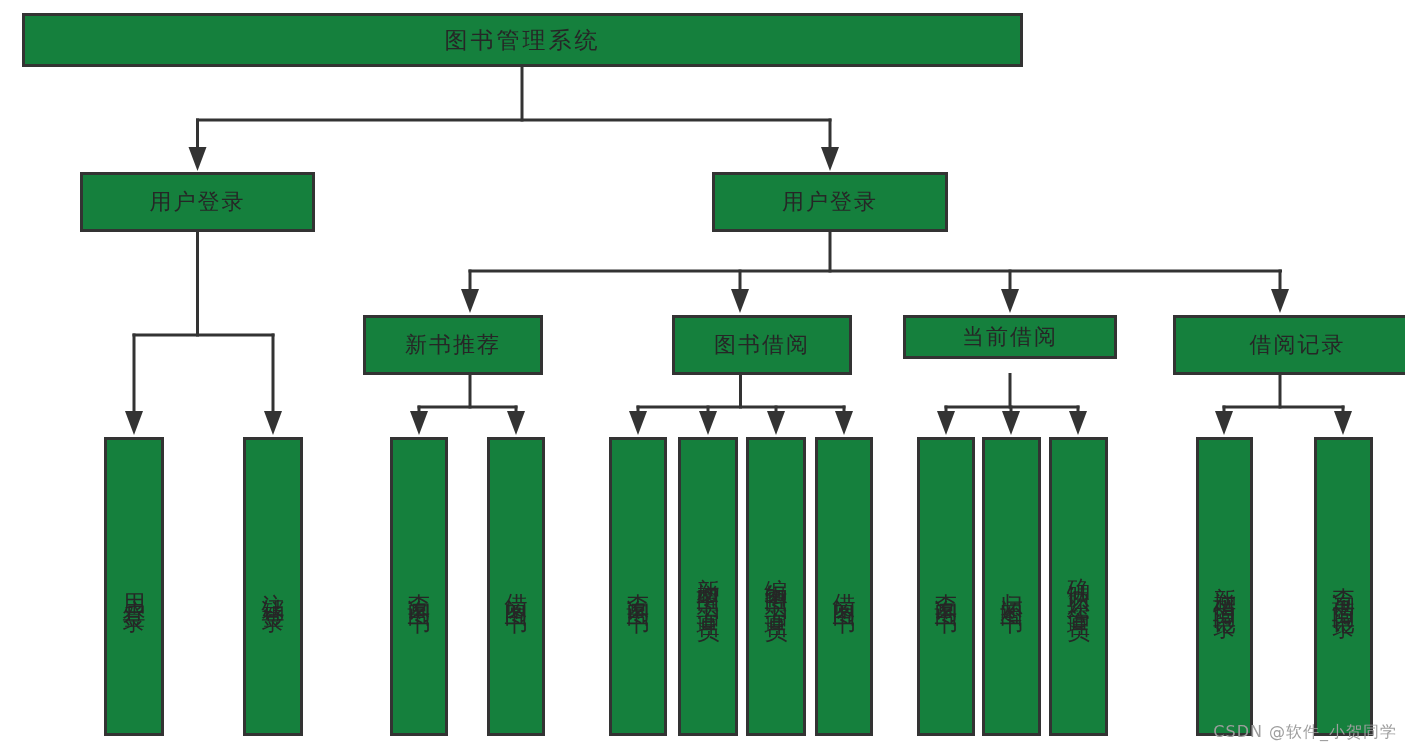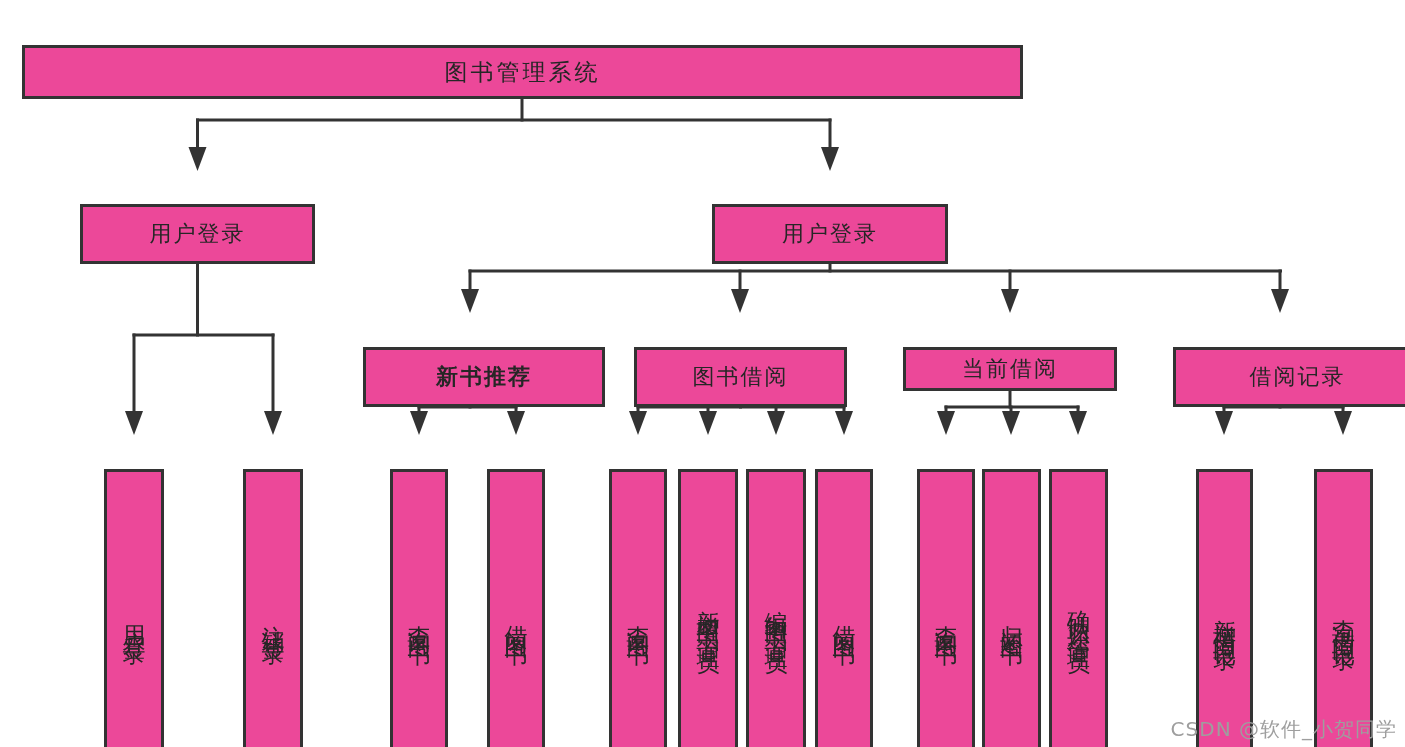--- a/index.html
+++ b/index.html
@@ -5,32 +5,31 @@
   html,body { margin:0; padding:0; background:#fff; }
   .stage {
     position:relative; width:1405px; height:747px; background:#ffffff;
     font-family:"DejaVu Sans", sans-serif; color:#262626; overflow:hidden;
   }
   svg.wires { position:absolute; left:0; top:0; width:1405px; height:747px; }
   svg.wires line { stroke:#333333; stroke-width:3; }
   svg.wires polygon { fill:#333333; stroke:none; }
   .node {
     position:absolute; box-sizing:border-box; border:3px solid #333333;
-    background:#ec4899; display:flex; align-items:center; justify-content:center;
+    background:#15803d; display:flex; align-items:center; justify-content:center;
     text-align:center;
-    margin-top:32px;
   }
   .h-label { font-size:22px; letter-spacing:2px; white-space:nowrap; }
   .root .h-label { font-size:23px; letter-spacing:3px; }
   .v-node span {
     writing-mode:vertical-rl; text-orientation:mixed;
     font-size:23px; letter-spacing:6px; line-height:1; white-space:nowrap;
   }
   .watermark {
-    position:absolute; right:8px; bottom:4px; font-size:20px;
+    position:absolute; right:8px; bottom:4px; font-size:16px;
     color:#9e9e9e; letter-spacing:1px; z-index:5; white-space:nowrap;
   }
 </style>
 </head>
 <body>
 
 <div class="stage">
 
   <svg class="wires" viewBox="0 0 1405 747" xmlns="http://www.w3.org/2000/svg">
 
@@ -112,24 +111,24 @@
     <span class="h-label">图书管理系统</span>
   </div>
 
   <div class="node" style="left:80px;top:172px;width:235px;height:60px;">
     <span class="h-label">用户登录</span>
   </div>
   <div class="node" style="left:712px;top:172px;width:236px;height:60px;">
     <span class="h-label">用户登录</span>
   </div>
 
-  <div class="node" style="left:363px;top:315px;width:242px;height:60px;font-weight:bold;">
+  <div class="node" style="left:363px;top:315px;width:180px;height:60px;">
     <span class="h-label">新书推荐</span>
   </div>
-  <div class="node" style="left:634px;top:315px;width:213px;height:60px;">
+  <div class="node" style="left:672px;top:315px;width:180px;height:60px;">
     <span class="h-label">图书借阅</span>
   </div>
   <div class="node" style="left:903px;top:315px;width:214px;height:44px;">
     <span class="h-label">当前借阅</span>
   </div>
   <div class="node" style="left:1173px;top:315px;width:249px;height:60px;">
     <span class="h-label">借阅记录</span>
   </div>
 
   <div class="node v-node" style="left:104px;top:437px;width:60px;height:299px;">

